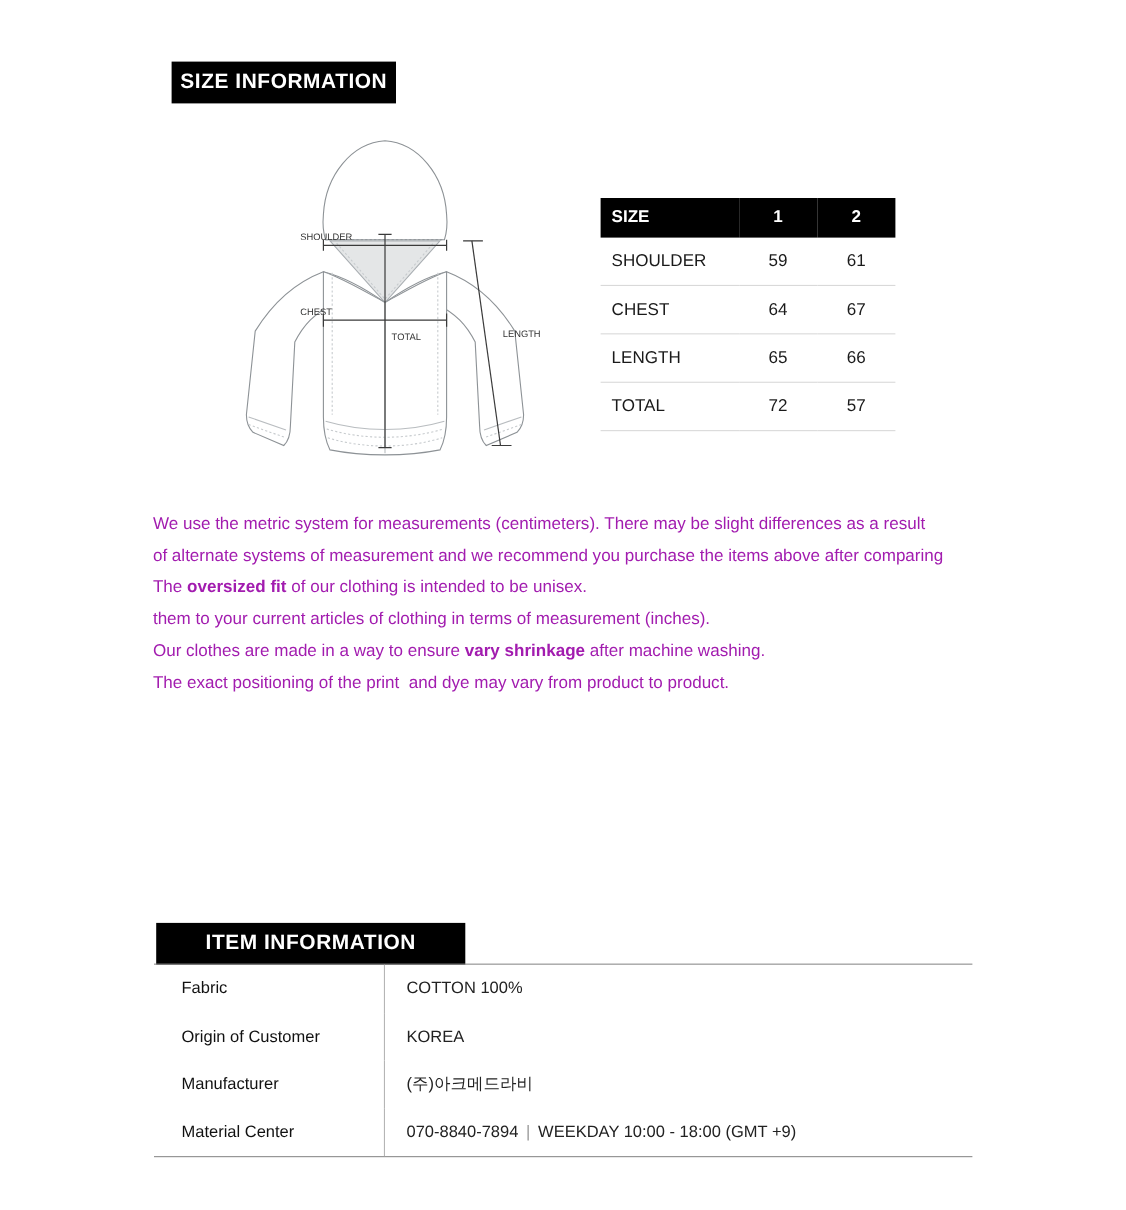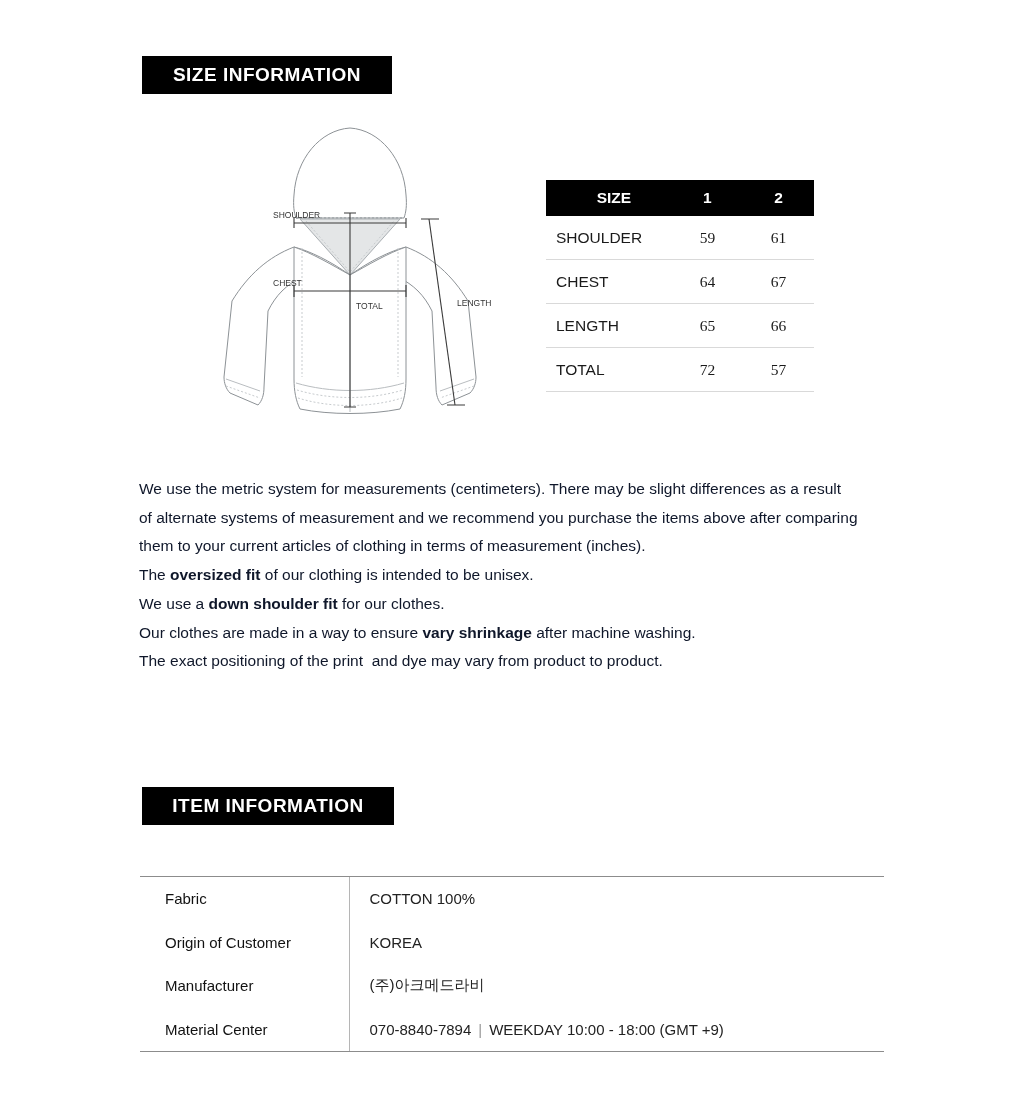--- a/index.html
+++ b/index.html
@@ -22,31 +22,31 @@
     background: #000000;
     color: #ffffff;
     font-weight: bold;
     letter-spacing: 0.5px;
     display: flex;
     align-items: center;
     justify-content: center;
     box-sizing: border-box;
   }
   #size-banner {
-    left: 142px;
+    left: 156px;
     top: 56px;
-    width: 250px;
+    width: 204px;
     height: 38px;
     font-size: 19px;
     padding-bottom: 1px;
   }
   #item-banner {
     left: 142px;
-    top: 787px;
-    width: 252px;
+    top: 839px;
+    width: 281px;
     height: 38px;
     font-size: 19px;
     padding-bottom: 1px;
   }
 
   
   #diagram {
     position: absolute;
     left: 210px;
     top: 115px;
@@ -71,41 +71,40 @@
   }
   #size-table thead tr {
     background: #000000;
   }
   #size-table thead th {
     color: #ffffff;
     height: 36px;
     font-weight: bold;
     vertical-align: middle;
   }
-  #size-table thead th.c-label { padding-left: 10px; width: 118px; text-align: center; }
+  #size-table thead th.c-label { padding-left: 10px; width: 118px; }
   #size-table thead th.c-val { text-align: center; width: 75px; }
   #size-table tbody td {
     height: 43px;
     vertical-align: middle;
     border-bottom: 1px solid #d9d9d9;
     color: #1a1a1a;
   }
   #size-table tbody td.c-label { padding-left: 10px; }
-  #size-table tbody td.c-val { text-align: center; font-family: Liberation Serif, serif; }
+  #size-table tbody td.c-val { text-align: center; }
 
   
   #description {
     position: absolute;
     left: 139px;
     top: 463px;
     width: 740px;
     font-size: 15.5px;
     line-height: 28.7px;
-    color: #0f172a;
-    margin-top: 12px;
+    color: #a21caf;
   }
   #description .line { white-space: pre-wrap; }
   #description b { font-weight: bold; }
 
   
   #item-table {
     position: absolute;
     left: 140px;
     top: 876px;
     width: 744px;
@@ -233,23 +232,22 @@
       <td class="c-label">TOTAL</td>
       <td class="c-val">72</td>
       <td class="c-val">57</td>
     </tr>
   </tbody>
 </table>
 
 <div id="description">
   <div class="line">We use the metric system for measurements (centimeters). There may be slight differences as a result</div>
   <div class="line">of alternate systems of measurement and we recommend you purchase the items above after comparing</div>
+  <div class="line"><span>The </span><b>oversized fit</b><span> of our clothing is intended to be unisex.</span></div>
   <div class="line">them to your current articles of clothing in terms of measurement (inches).</div>
-  <div class="line"><span>The </span><b>oversized fit</b><span> of our clothing is intended to be unisex.</span></div>
-  <div class="line"><span>We use a </span><b>down shoulder fit</b><span> for our clothes.</span></div>
   <div class="line"><span>Our clothes are made in a way to ensure </span><b>vary shrinkage</b><span> after machine washing.</span></div>
   <div class="line">The exact positioning of the print  and dye may vary from product to product.</div>
 </div>
 
 <div class="banner" id="item-banner">
   <span>ITEM INFORMATION</span>
 </div>
 
 <div id="item-table">
   <table>

